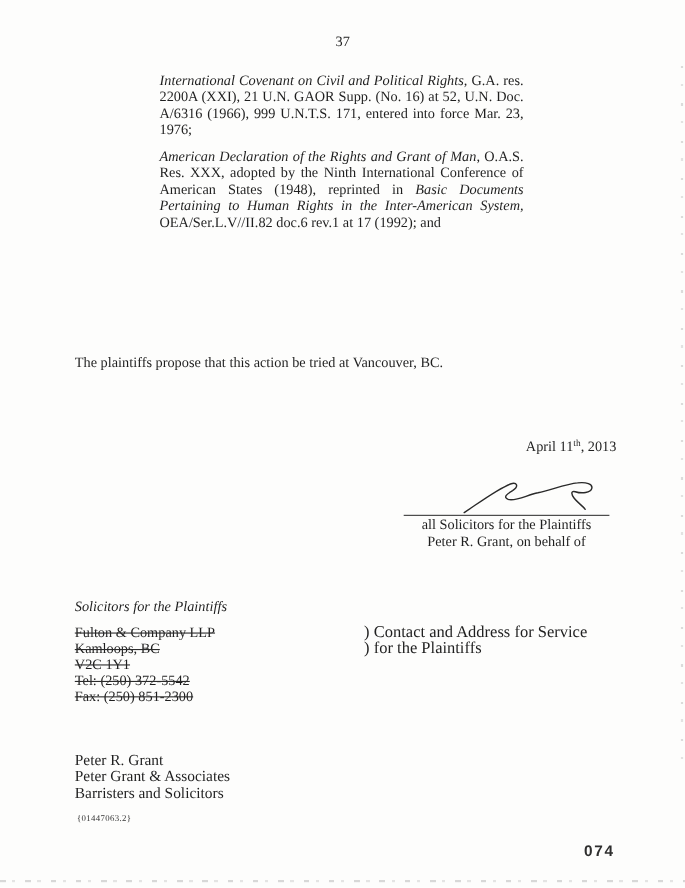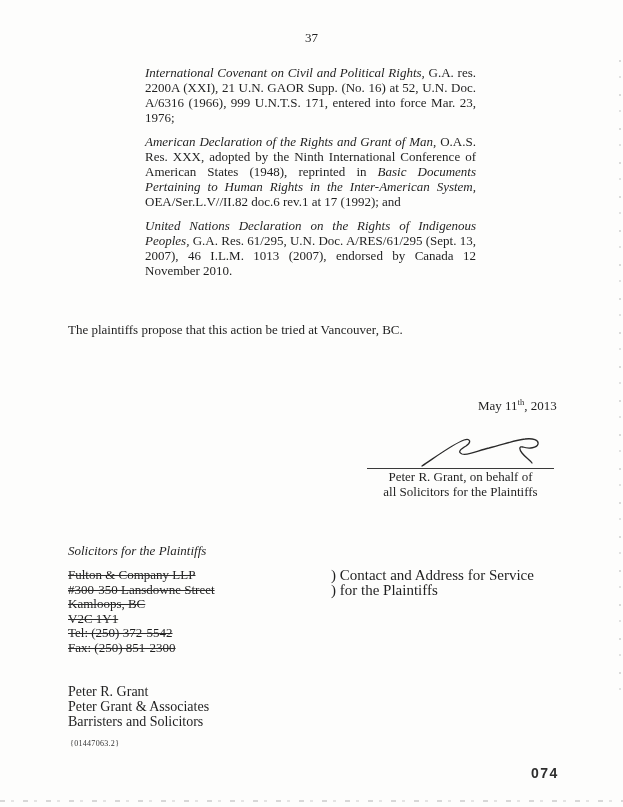--- a/index.html
+++ b/index.html
@@ -97,42 +97,40 @@
 </head>
 <body>
 
 <div class="sheet">
 
   <div class="page-number">37</div>
 
   <div class="citations">
     <p><span class="it">International Covenant on Civil and Political Rights,</span><span> G.A. res. 2200A (XXI), 21 U.N. GAOR Supp. (No. 16) at 52, U.N. Doc. A/6316 (1966), 999 U.N.T.S. 171, entered into force Mar. 23, 1976;</span></p>
     <p><span class="it">American Declaration of the Rights and Grant of Man</span><span>, O.A.S. Res. XXX, adopted by the Ninth International Conference of American States (1948), reprinted in </span><span class="it">Basic Documents Pertaining to Human Rights in the Inter-American System,</span><span> OEA/Ser.L.V//II.82 doc.6 rev.1 at 17 (1992); and</span></p>
-    <p><span class="it">United Nations Declaration on the Rights of Indigenous Peoples,</span><span> G.A. Res. 61/295, U.N. Doc. A/RES/61/295 (Sept. 13, 2007), 46 I.L.M. 1013 (2007), endorsed by Canada 12 November 2010.</span></p>
   </div>
 
   <div class="proposal">The plaintiffs propose that this action be tried at Vancouver, BC.</div>
 
-  <div class="date-line"><span>May 11</span><span class="sup">th</span><span>, 2013</span></div>
+  <div class="date-line"><span>April 11</span><span class="sup">th</span><span>, 2013</span></div>
 
   <div class="sig-block">
     <span class="sig-draw">
       <svg width="187" height="36" viewBox="0 0 187 36" xmlns="http://www.w3.org/2000/svg">
         <path d="M55 34 C 70 24, 86 12, 97 8 C 103 6, 105 10, 99 14 C 94 17, 90 20, 95 22 C 102 24, 112 18, 122 16 C 135 13, 148 8, 158 7 C 166 6, 172 8, 171 12 C 170 16, 162 17, 156 15 C 152 14, 152 17, 155 21 C 158 25, 163 28, 165 31" fill="none" stroke="#2a2a2a" stroke-width="1.3" stroke-linecap="round"></path>
       </svg>
     </span>
+    <div>all Solicitors for the Plaintiffs</div>
     <div>Peter R. Grant, on behalf of</div>
-    <div>all Solicitors for the Plaintiffs</div>
   </div>
 
   <div class="sol-heading">Solicitors for the Plaintiffs</div>
 
   <div class="struck-block">
     <div class="line">Fulton &amp; Company LLP</div>
-    <div class="line">#300-350 Lansdowne Street</div>
     <div class="line">Kamloops, BC</div>
     <div class="line">V2C 1Y1</div>
     <div class="line">Tel: (250) 372-5542</div>
     <div class="line">Fax: (250) 851-2300</div>
   </div>
 
   <div class="service-block">
     <div>) Contact and Address for Service</div>
     <div>) for the Plaintiffs</div>
   </div>

